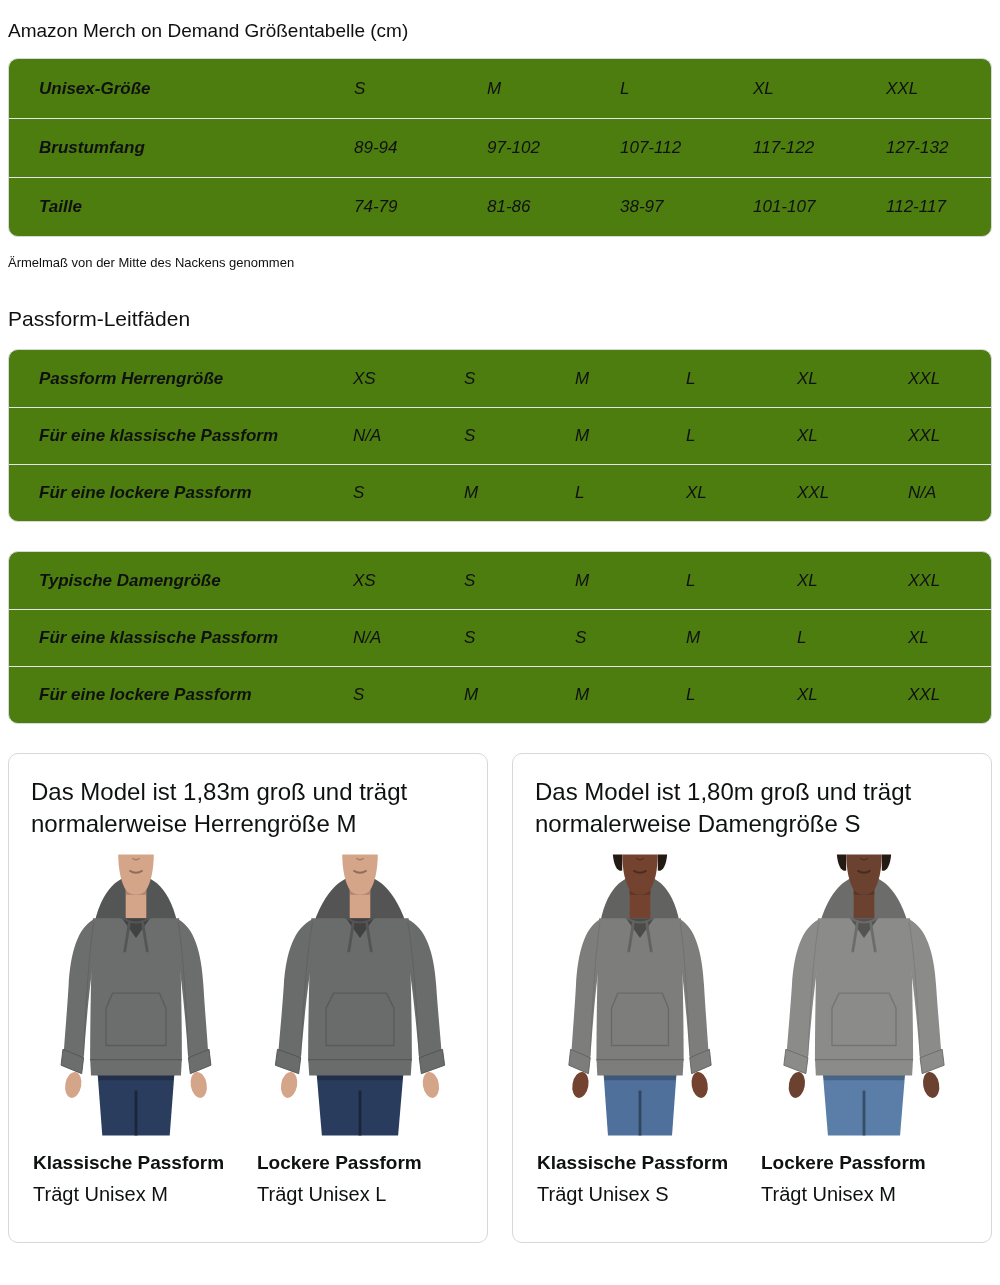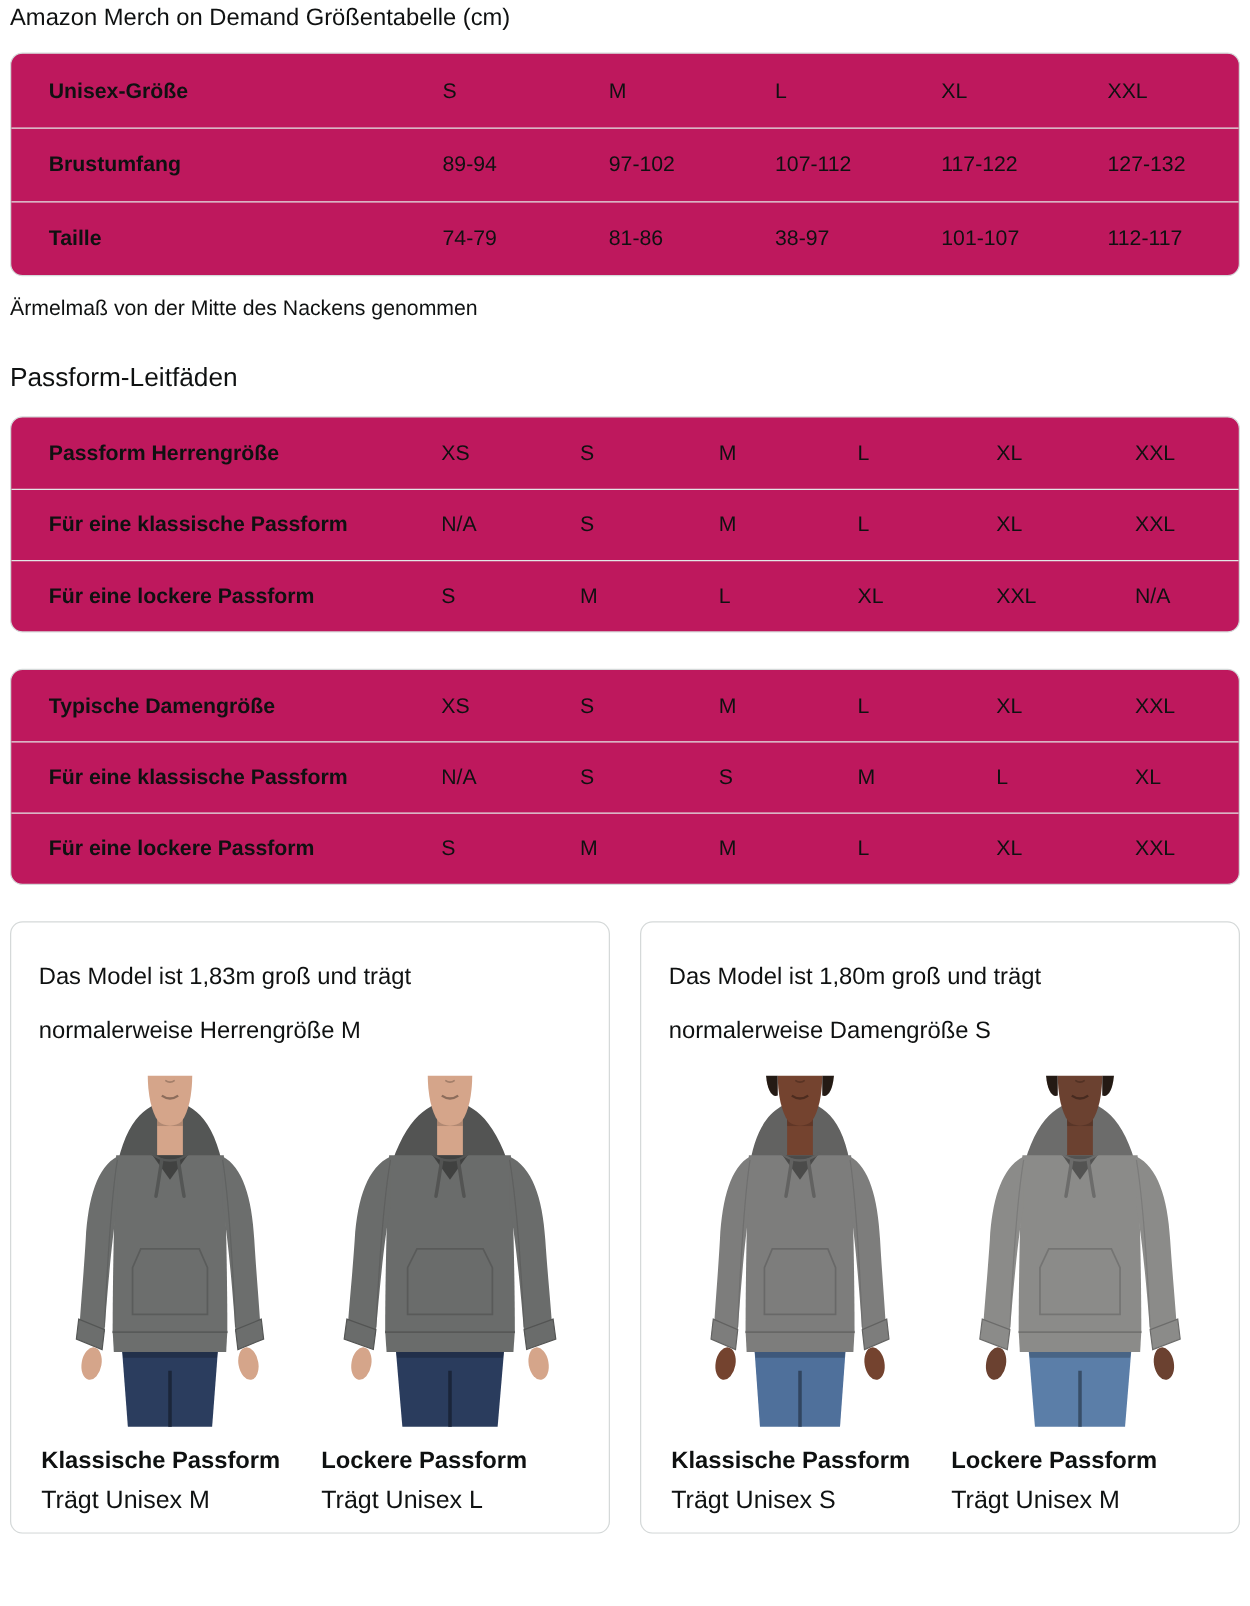--- a/index.html
+++ b/index.html
@@ -9,45 +9,46 @@
     background: #ffffff;
     color: #0f1111;
     font-family: "Liberation Sans", "DejaVu Sans", sans-serif;
   }
   main { padding: 0 8px; }
 
   .page-title {
     font-size: 19px;
     font-weight: 400;
     line-height: 22px;
-    margin: 0 0 16px;
+    margin: 16px 0 16px;
     padding-top: 4px;
   }
 
   
   .chart-table {
     border: 1px solid #d5d9d9;
     border-radius: 10px;
     overflow: hidden;
-    background: #be185d;
+    background: #4d7c0f;
+    font-style: italic;
   }
   .chart-table .trow {
     display: grid;
     align-items: center;
     padding-left: 30px;
     border-top: 1px solid #e3e6e6;
   }
   .chart-table .trow:first-child { border-top: none; }
   .t-unisex .trow { grid-template-columns: 315px 133px 133px 133px 133px auto; height: 59px; }
   .t-fit .trow    { grid-template-columns: 314px 111px 111px 111px 111px 111px auto; height: 57px; }
   .cell { font-size: 17px; white-space: nowrap; }
   .row-label { font-weight: 700; }
 
   .footnote {
-    font-size: 17px;
+    font-size: 13px;
     line-height: 20px;
     margin: 16px 0 0;
   }
   .section-heading {
     font-size: 21px;
     font-weight: 400;
     line-height: 22px;
     margin: 35px 0 19px;
   }
   .t-gap { margin-top: 29px; }
@@ -59,22 +60,22 @@
     margin-top: 29px;
   }
   .card {
     flex: 1 1 0;
     border: 1px solid #d5d9d9;
     border-radius: 10px;
     padding: 22px 22px 18px;
     height: 490px;
   }
   .card-desc {
-    font-size: 19px;
-    line-height: 43px;
+    font-size: 24px;
+    line-height: 32px;
     margin: 0;
     max-width: 378px;
   }
   .figures {
     display: flex;
     justify-content: space-between;
     margin-top: 14px;
     padding: 0 2px;
   }
   .figure { width: 206px; height: 282px; }

